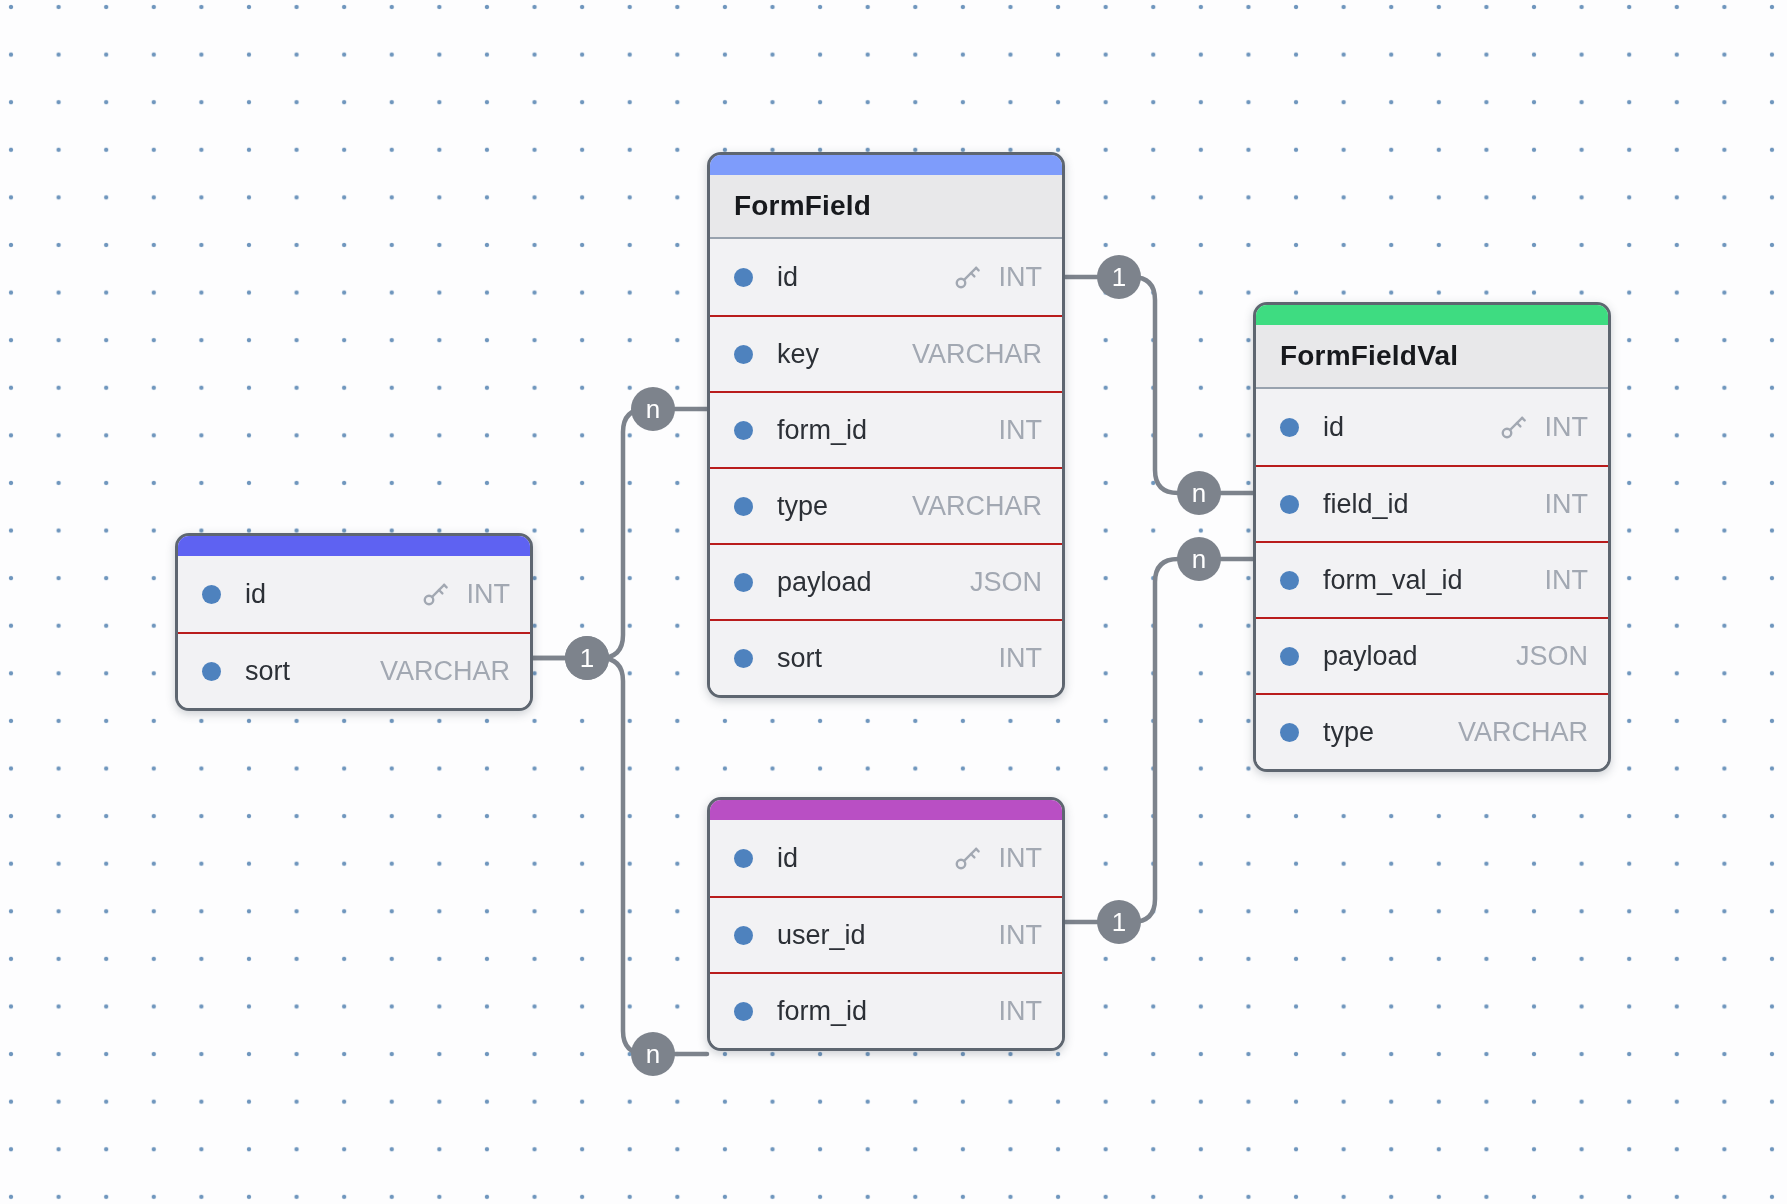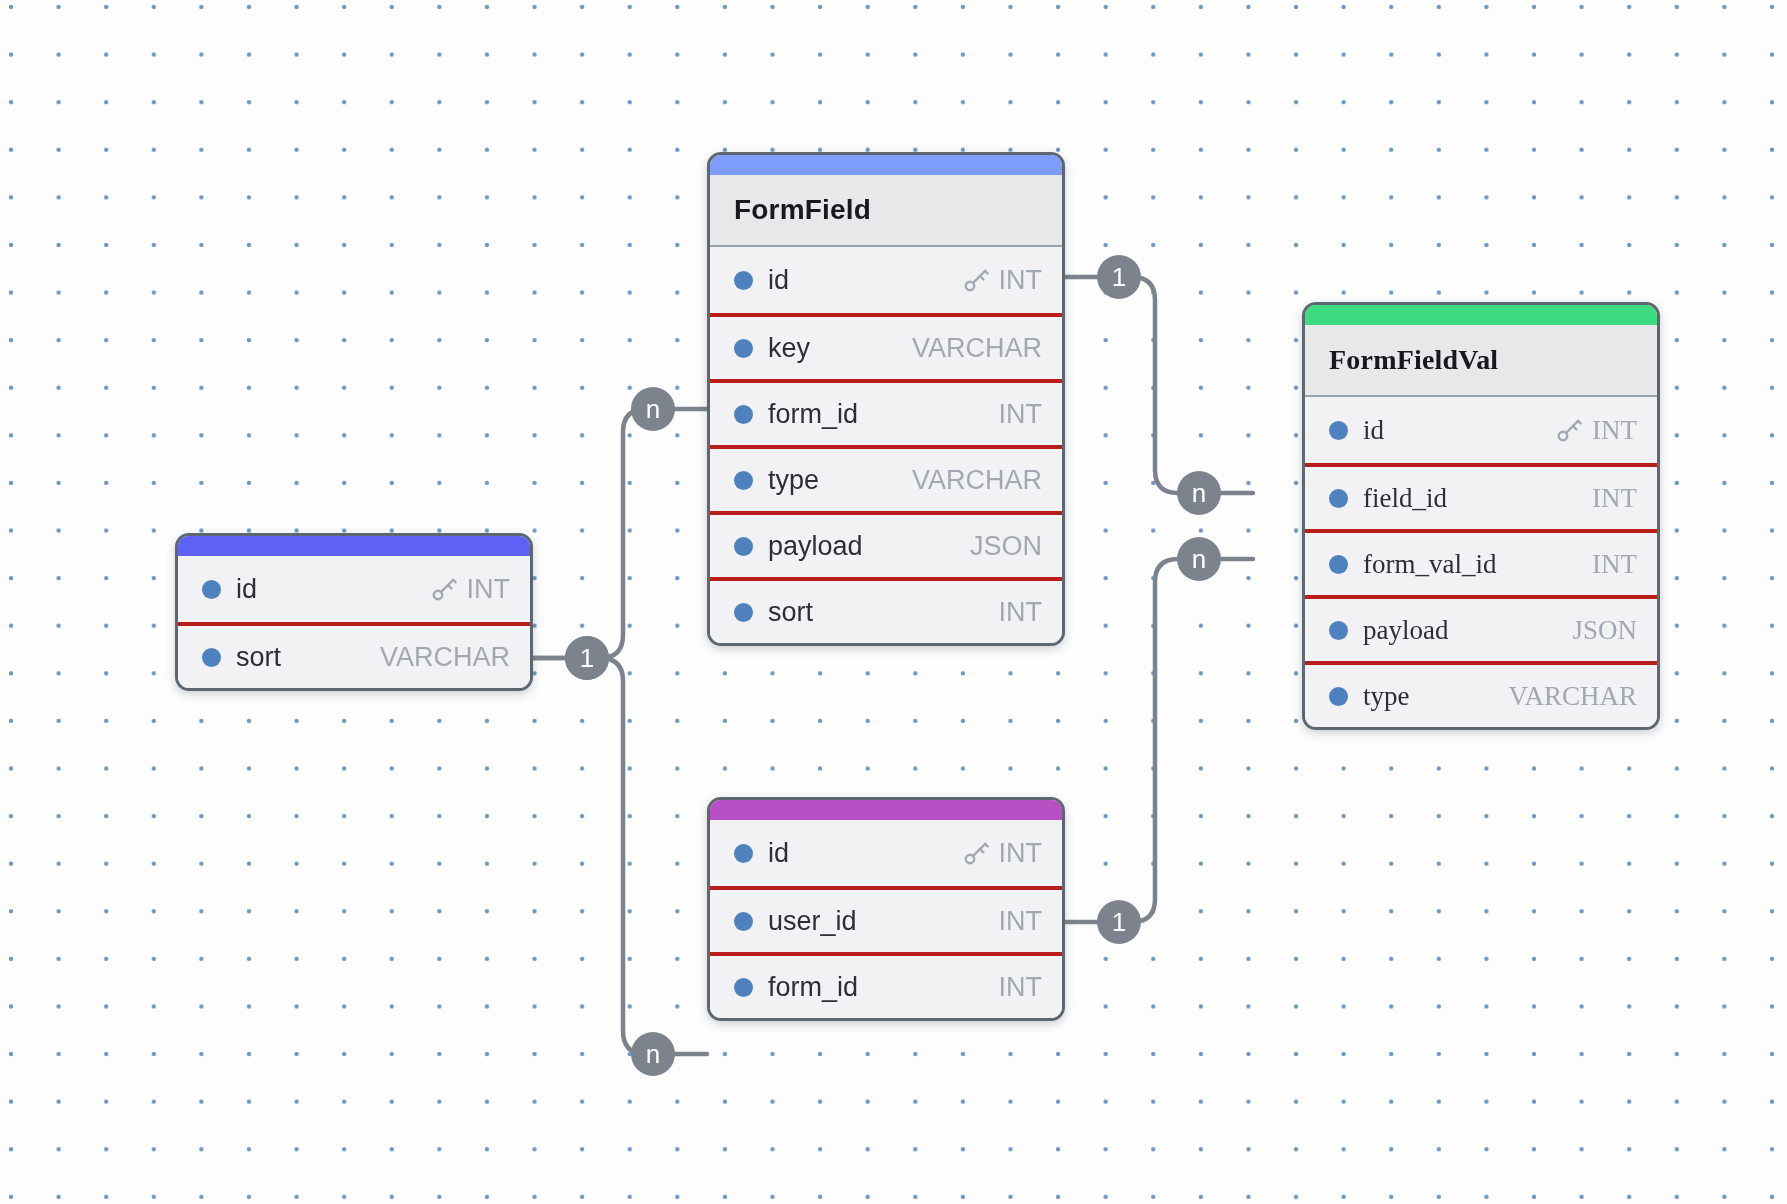--- a/index.html
+++ b/index.html
@@ -13,29 +13,29 @@
   }
   svg.wires{position:absolute;left:0;top:0;z-index:1;}
   .wire{fill:none;stroke:#7d838c;stroke-width:4.5;stroke-linecap:round;}
   .table{
     position:absolute;width:358px;z-index:2;box-sizing:border-box;
     border:3px solid #5e6670;border-radius:14px;overflow:hidden;
     background:#f2f2f4;box-shadow:0 3px 10px rgba(60,70,85,.25);
   }
   .bar{height:20px;}
   .thead{
-    height:72px;box-sizing:border-box;display:flex;align-items:center;
+    height:64px;box-sizing:border-box;display:flex;align-items:center;
     padding:0 24px;background:#e8e8ea;border-bottom:2px solid #98a2ae;text-align:center;
   }
   .tname{font-size:28px;font-weight:700;color:#17191d;letter-spacing:.2px;}
   .row{
-    height:66px;box-sizing:border-box;display:flex;align-items:center;
-    padding:0 20px 0 24px;background:#f2f2f4;
-  }
-  .row + .row{border-top:4px solid #b91c1c;}
+    height:76px;box-sizing:border-box;display:flex;align-items:center;
+    padding:0 20px 0 24px;background:#f2f2f4;gap:9px;
+  }
+  .row + .row{border-top:2px solid #b91c1c;}
   .dot{width:19px;height:19px;border-radius:50%;background:#4e82be;flex:none;}
   .fname{margin-left:15px;font-size:27px;color:#2c3036;white-space:nowrap;}
   .sp{flex:1;}
   .key-icon{flex:none;margin-right:8px;}
   .ftype{font-size:27px;color:#a2a8b2;white-space:nowrap;}
   .badge{
     position:absolute;z-index:3;width:44px;height:44px;border-radius:50%;
     background:#7d838c;color:#ffffff;display:flex;align-items:center;justify-content:center;
     font-size:26px;line-height:1;
   }
@@ -139,21 +139,21 @@
         <span class="sp"></span>
         <span class="ftype">INT</span>
       </div>
       <div class="row">
         <span class="dot"></span>
         <span class="fname">form_id</span>
         <span class="sp"></span>
         <span class="ftype">INT</span>
       </div>
     </div>
-    <div class="table" style="left: 1302px; top: 302px; font-family: Liberation Serif, serif;">
+    <div class="table" style="left: 1253px; top: 302px;">
       <div class="bar" style="background:#3edc81"></div>
       <div class="thead">
         <span class="tname">FormFieldVal</span>
       </div>
       <div class="row">
         <span class="dot"></span>
         <span class="fname">id</span>
         <span class="sp"></span>
         <svg class="key-icon" width="30" height="30" viewBox="0 0 24 24" fill="none" stroke="#a2a8b2" stroke-width="1.9" stroke-linecap="round" stroke-linejoin="round">
           <circle cx="7.2" cy="16.8" r="3.4"></circle>

